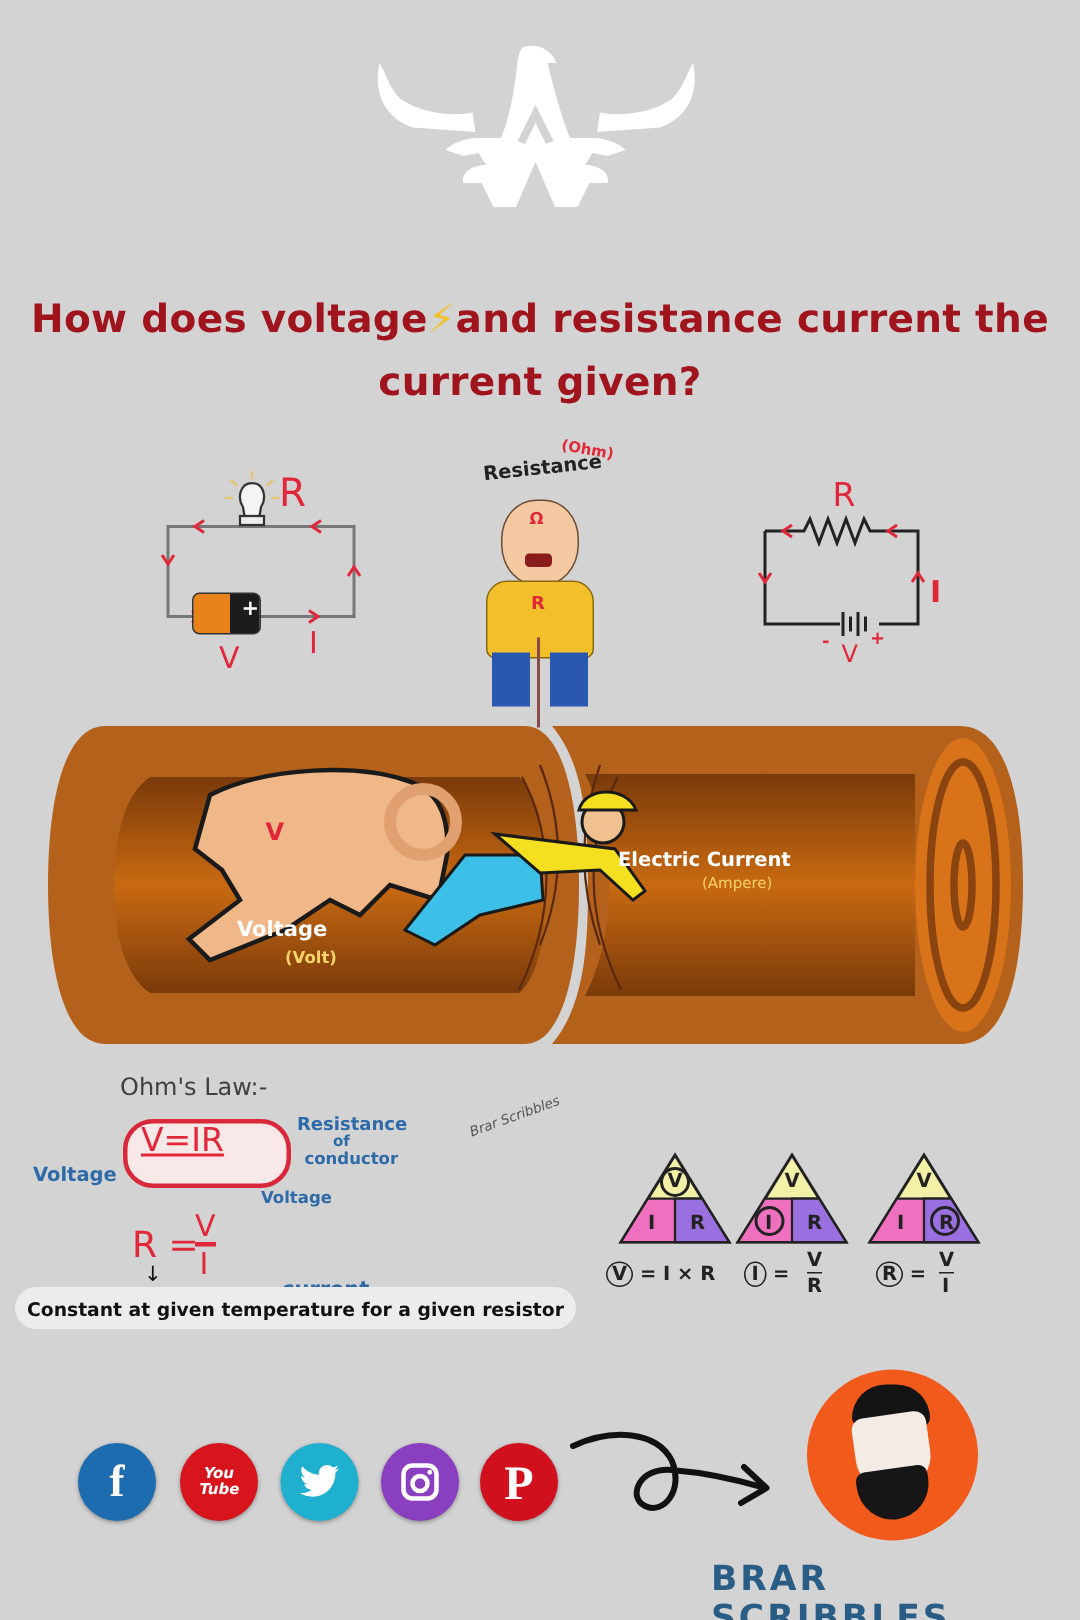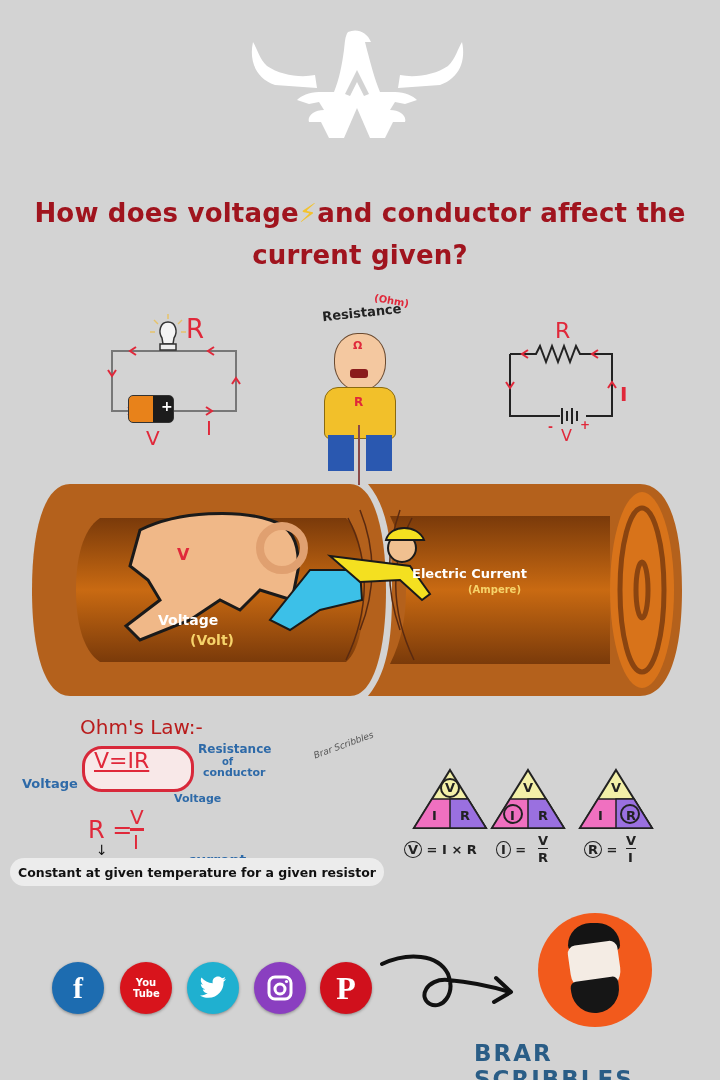--- a/index.html
+++ b/index.html
@@ -20,21 +20,21 @@
 <body>
 
 <svg class="abs" style="left:245px;top:30px" width="225" height="110" viewBox="0 0 225 110">
   <path fill="#fff" d="M8 12 C4 30 10 48 30 55 L72 58 L70 45 C55 48 35 45 22 36 C14 28 12 18 8 12Z"></path>
   <path fill="#fff" d="M217 12 C221 30 215 48 195 55 L153 58 L155 45 C170 48 190 45 203 36 C211 28 213 18 217 12Z"></path>
   <path fill="#fff" d="M103 2 C112 -2 122 2 126 12 L120 12 L122 20 C126 35 130 50 135 62 L150 62 C160 62 168 66 172 70 L160 74 L150 72 L145 80 C155 80 162 86 160 92 L148 92 L140 108 L125 108 L112 78 L99 108 L84 108 L76 92 L64 92 C62 86 69 80 79 80 L74 72 L64 74 L52 70 C56 66 64 62 74 62 L89 62 C94 50 97 35 99 20 C100 12 100 6 103 2Z"></path>
   <path fill="#d3d3d3" d="M112 40 L100 64 L105 66 L112 52 L119 66 L124 64Z"></path>
 </svg>
 
 <div class="abs title">
-  <div><span>How does voltage</span><span class="bolt">⚡</span><span>and conductor affect the</span></div>
+  <div><span>How does voltage</span><span class="bolt">⚡</span><span>and resistance current the</span></div>
   <div>current given?</div>
 </div>
 
 <div class="abs" style="left:100px;top:310px;width:160px;height:140px;">
   <svg class="abs" width="160" height="140" style="left:0;top:0">
     <rect x="12" y="41" width="124" height="60" fill="none" stroke="#777" stroke-width="2"></rect>
     <g stroke="#e0283a" stroke-width="2" fill="none">
       <path d="M36 37 L30 41 L36 45"></path>
         <path d="M114 37 L108 41 L114 45"></path>
       <path d="M8 60 L12 66 L16 60"></path>
@@ -122,25 +122,25 @@
   <path d="M110 60 C150 40 210 40 240 50 C260 56 270 70 268 100 L262 130 L230 120 L210 140 L190 130 L160 150 L110 170 L96 156 L130 130 L118 110 L100 96Z" fill="#f0b888" stroke="#1a1a1a" stroke-width="3"></path>
   <circle cx="252" cy="78" r="22" fill="none" stroke="#e0a070" stroke-width="8"></circle>
 
   <path d="M280 100 L330 100 L332 130 L290 140 L260 160 L240 150 Z" fill="#3cc0e8" stroke="#1a1a1a" stroke-width="2"></path>
   <path d="M300 86 L380 96 L400 124 L392 130 L370 110 L330 112 Z" fill="#f4e020" stroke="#1a1a1a" stroke-width="2"></path>
   <circle cx="372" cy="78" r="14" fill="#f0c090" stroke="#1a1a1a" stroke-width="2"></circle>
   <path d="M356 70 C360 54 388 54 394 70 Z" fill="#f4e020" stroke="#1a1a1a" stroke-width="2"></path>
 </svg>
 <div class="abs red" style="left:177px;top:545px;font-size:16px;font-weight:bold;">V</div>
 <div class="abs lbl-white" style="left:158px;top:612px;font-size:14px;font-weight:bold;">Voltage</div>
-<div class="abs lbl-yellow" style="left:190px;top:632px;font-size:14px;font-weight:bold;">(Volt)</div>
+<div class="abs lbl-yellow" style="left:190px;top:632px;font-size:11px;font-weight:bold;">(Volt)</div>
 <div class="abs lbl-white" style="left:412px;top:566px;font-size:13px;font-weight:bold;">Electric Current</div>
-<div class="abs lbl-yellow" style="left:468px;top:584px;font-size:10px;font-weight:bold;">(Ampere)</div>
-
-<div class="abs" style="left:80px;top:715px;font-size:20px;color:#b91c1c;">Ohm's Law:-</div>
+<div class="abs lbl-yellow" style="left:468px;top:584px;font-size:10px;font-weight:normal;">(Ampere)</div>
+
+<div class="abs" style="left:80px;top:715px;font-size:16px;color:#404040;">Ohm's Law:-</div>
 <div class="abs" style="left:82px;top:746px;width:106px;height:40px;border:3px solid #d8283a;border-radius:20px;background:#f8e8e8;"></div>
 <div class="abs red" style="left:94px;top:748px;font-size:22px;text-decoration:underline;">V=IR</div>
 <div class="abs blue" style="left:22px;top:776px;font-size:13px;font-weight:bold;">Voltage</div>
 <div class="abs blue" style="left:198px;top:742px;font-size:12px;font-weight:bold;">Resistance</div>
 <div class="abs blue" style="left:222px;top:756px;font-size:10px;font-weight:bold;">of</div>
 <div class="abs blue" style="left:203px;top:766px;font-size:11px;font-weight:bold;text-align:right;">conductor</div>
 <div class="abs blue" style="left:174px;top:792px;font-size:11px;font-weight:bold;">Voltage</div>
 <div class="abs blue" style="left:188px;top:852px;font-size:14px;font-weight:bold;text-decoration:underline;">current</div>
 <div class="abs red" style="left:88px;top:816px;font-size:24px;">R =</div>
 <div class="abs red" style="left:130px;top:806px;font-size:20px;border-bottom:3px solid #e0283a;line-height:22px;">V</div>
@@ -189,21 +189,21 @@
 <div class="abs tri-cap" style="left:538px;top:834px;border-bottom:1.5px solid #222;line-height:14px;">V</div>
 <div class="abs tri-cap" style="left:538px;top:850px;">R</div>
 <div class="abs tri-cap" style="left:584px;top:842px;"><span style="border:1.5px solid #222;border-radius:50%;padding:0 3px;">R</span> =</div>
 <div class="abs tri-cap" style="left:626px;top:834px;border-bottom:1.5px solid #222;line-height:14px;">V</div>
 <div class="abs tri-cap" style="left:628px;top:850px;">I</div>
 
 <div class="abs social" style="left:52px;background:#1d6cb0;font-size:30px;font-family:'Liberation Serif',serif;">
     <span>f</span>
   </div>
 <div class="abs social" style="left:120px;background:#d8141c;font-size:10px;line-height:11px;text-align:center;">
-    <span style="width:26px;">You Tube</span>
+    <span style="width:26px;font-style:italic;">You Tube</span>
   </div>
 <div class="abs social" style="left:187px;background:#1fb0d0;">
   <svg width="28" height="24" viewBox="0 0 28 24">
       <path fill="#fff" d="M27 3c-1 .5-2 .8-3 .9 1.1-.7 1.9-1.7 2.3-2.9-1 .6-2.1 1-3.3 1.3C22 1.2 20.6.6 19 .6c-3 0-5.4 2.4-5.4 5.4 0 .4 0 .8.1 1.2C9.2 7 5.2 4.8 2.5 1.5c-.5.8-.7 1.7-.7 2.7 0 1.9 1 3.5 2.4 4.5-.9 0-1.7-.3-2.4-.7 0 2.6 1.9 4.8 4.3 5.3-.5.1-.9.2-1.4.2-.3 0-.7 0-1-.1.7 2.1 2.7 3.7 5 3.7-1.8 1.4-4.1 2.3-6.7 2.3H1c2.4 1.5 5.2 2.4 8.3 2.4 9.9 0 15.3-8.2 15.3-15.3v-.7C25.5 5 26.4 4.1 27 3z"></path>
     </svg>
 </div>
 <div class="abs social" style="left:254px;background:#8a3fc0;">
   <svg width="26" height="26">
       <rect x="2" y="2" width="22" height="22" rx="6" fill="none" stroke="#fff" stroke-width="3"></rect>
       <circle cx="13" cy="14" r="5" fill="none" stroke="#fff" stroke-width="3"></circle>

